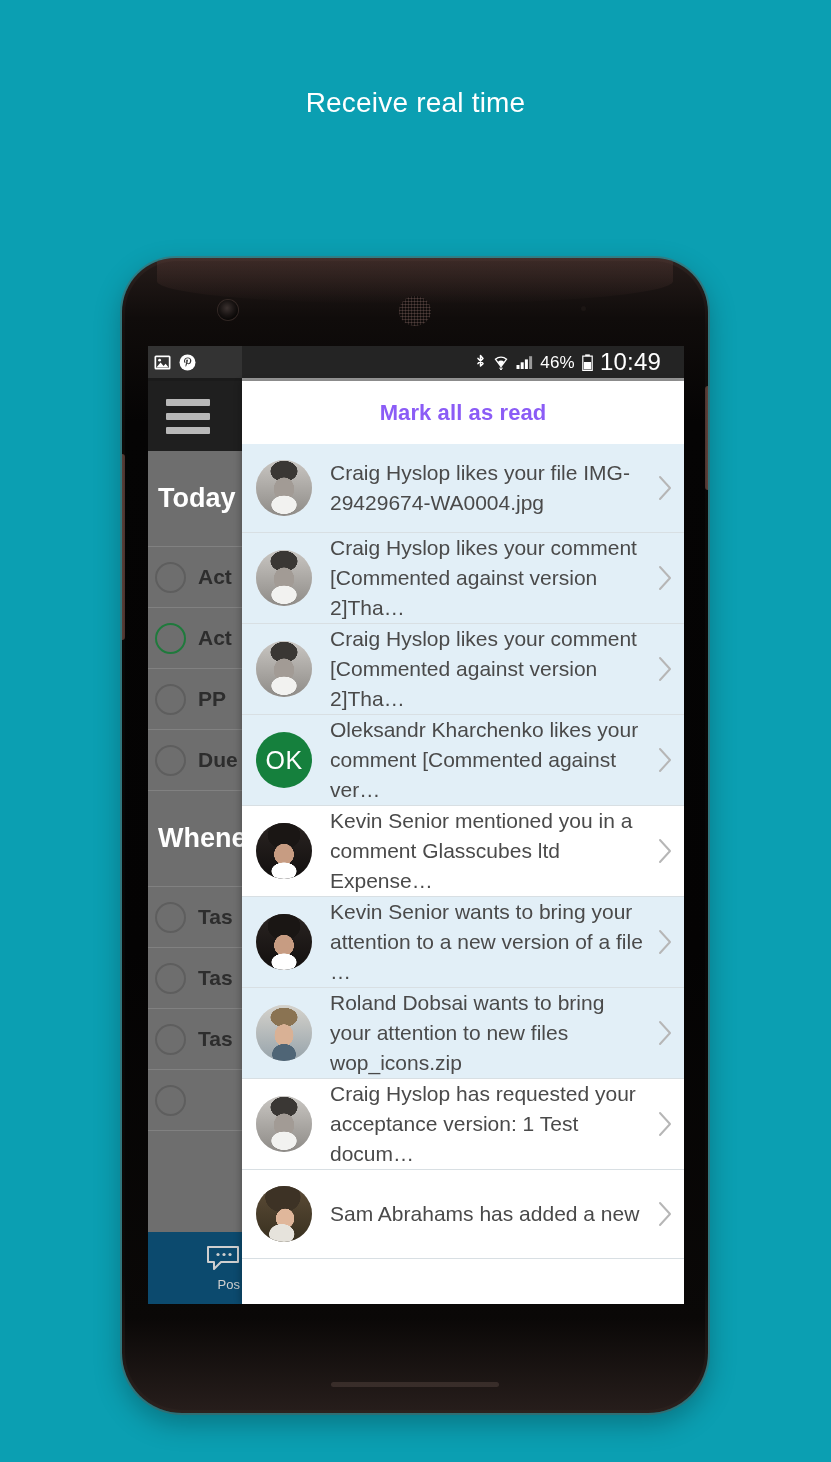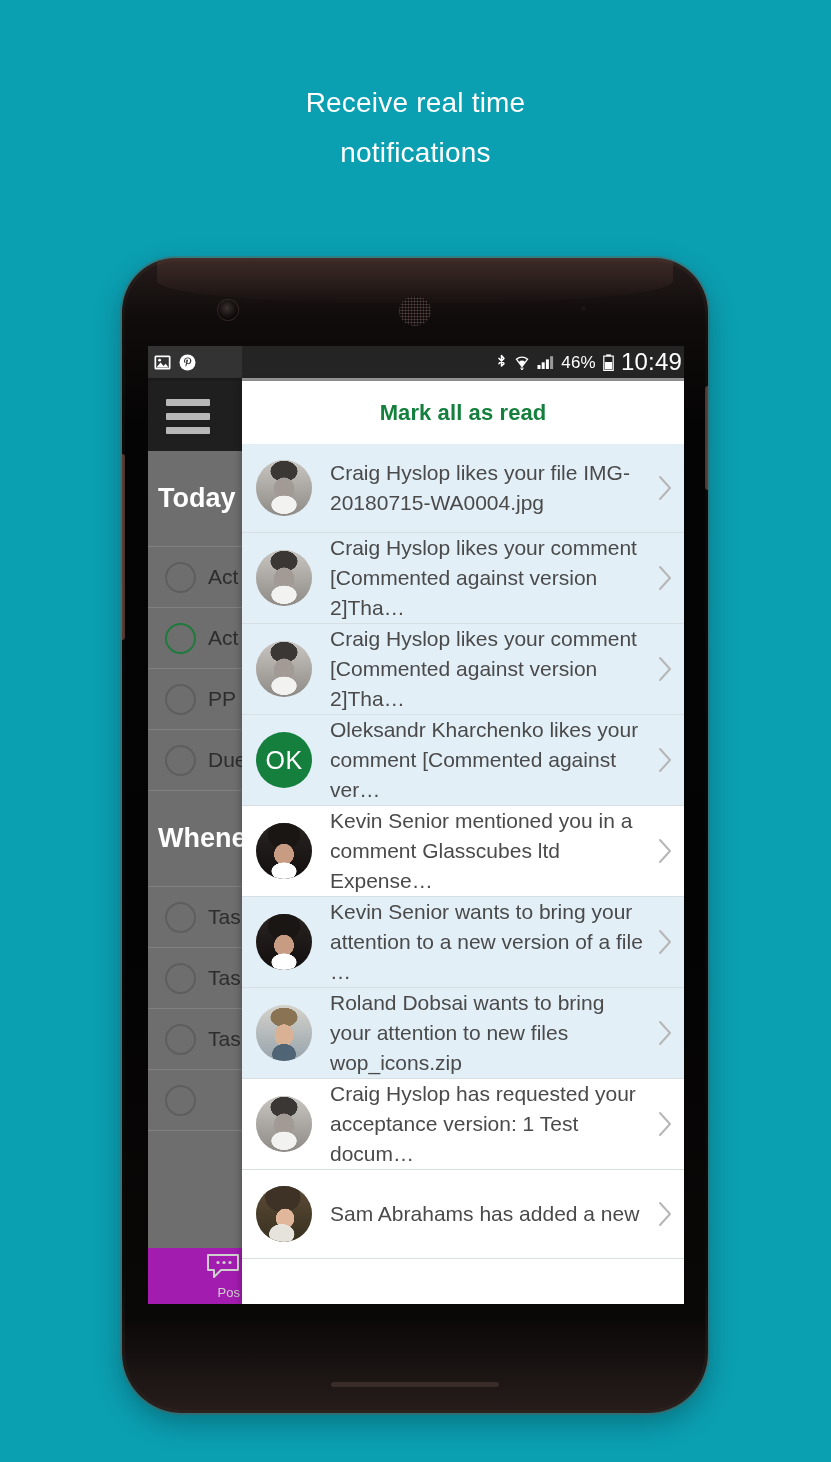--- a/index.html
+++ b/index.html
@@ -144,21 +144,21 @@
     flex: 0 0 auto;
   }
   .status-right {
     flex: 1 1 auto;
     height: 100%;
     background: #242424;
     display: flex;
     align-items: center;
     justify-content: flex-end;
     gap: 7px;
-    padding-right: 2px;
+    padding-right: 23px;
   }
   .sb-icon { display: inline-flex; align-items: center; }
   .sb-text {
     font-size: 17px;
     font-weight: 400;
     letter-spacing: 0.2px;
     color: #ffffff;
     line-height: 1;
   }
   .sb-clock { font-size: 24px; text-align: right; }
@@ -205,41 +205,42 @@
     padding-left: 10px;
     font-size: 27px;
     font-weight: bold;
     color: #ffffff;
     border-bottom: 1px solid #818181;
   }
   .bg-row {
     height: 61px;
     display: flex;
     align-items: center;
-    padding-left: 17px;
+    padding-left: 7px;
     border-bottom: 1px solid #818181;
     gap: 12px;
+    font-weight: bold;
   }
   .bg-circle {
     width: 31px; height: 31px;
     border-radius: 50%;
     border: 2px solid #5e5e5e;
     flex: 0 0 auto;
   }
   .bg-circle.green { border-color: #1f7a3c; }
   .bg-rowlabel {
     font-size: 21px;
     color: #2d2d2d;
     white-space: nowrap;
   }
   .bg-bottombar {
     position: absolute;
     left: 0; bottom: 0;
-    width: 94px; height: 56px;
-    background: #a21caf;
+    width: 94px; height: 72px;
+    background: #0c4a6e;
     display: flex;
     flex-direction: column;
     align-items: flex-end;
     justify-content: center;
     padding-right: 2px;
   }
   .bg-chat-icon { margin-bottom: 2px; }
   .bg-bottomlabel {
     font-size: 13px;
     color: #cfcfcf;
@@ -257,21 +258,21 @@
     box-shadow: -2px 0 6px rgba(0,0,0,0.22);
   }
   .drawer-header {
     height: 63px;
     display: flex;
     align-items: center;
     justify-content: center;
     background: #ffffff;
   }
   .mark-all {
-    color: #15803d;
+    color: #8b5cf6;
     font-size: 22px;
     font-weight: bold;
     letter-spacing: 0.1px;
     cursor: pointer;
   }
 
   .notif-list { display: block; }
 
   .notif-row {
     display: flex;
@@ -342,21 +343,20 @@
       radial-gradient(ellipse 50% 40% at 46% 86%, #e6e3dc 0 44%, rgba(0,0,0,0) 46%),
       radial-gradient(ellipse 26% 28% at 52% 58%, #e0b79b 0 62%, rgba(0,0,0,0) 64%),
       radial-gradient(ellipse 42% 36% at 48% 20%, #3d3225 0 74%, rgba(0,0,0,0) 76%),
       linear-gradient(180deg,#5c4c37,#38301f); }
 </style>
 </head>
 <body>
 
 <div class="headline">
   <span class="line">Receive real time</span>
-  <span class="line">notifications</span>
 </div>
 
 <div class="phone">
   <div class="phone-glass"></div>
   <div class="phone-topshine"></div>
   <div class="front-camera"></div>
   <div class="earpiece"></div>
   <div class="sensor-dot"></div>
   <div class="btn-volume"></div>
   <div class="btn-power"></div>
@@ -482,21 +482,21 @@
 
     <div class="drawer">
       <div class="drawer-header">
         <span class="mark-all">Mark all as read</span>
       </div>
       <div class="notif-list" id="notif-list">
           <div class="notif-row unread">
             <div class="avatar">
               <div class="ph ph-a"></div>
             </div>
-            <div class="notif-text">Craig Hyslop likes your file IMG-20180715-WA0004.jpg</div>
+            <div class="notif-text">Craig Hyslop likes your file IMG-29429674-WA0004.jpg</div>
             <div class="chevron">
               <svg width="16" height="26" viewBox="0 0 16 26">
                 <path d="M3 2 L13 13 L3 24" fill="none" stroke="currentColor" stroke-width="2" stroke-linecap="round" stroke-linejoin="round"></path>
               </svg>
             </div>
           </div>
           <div class="notif-row unread">
             <div class="avatar">
               <div class="ph ph-a"></div>
             </div>

